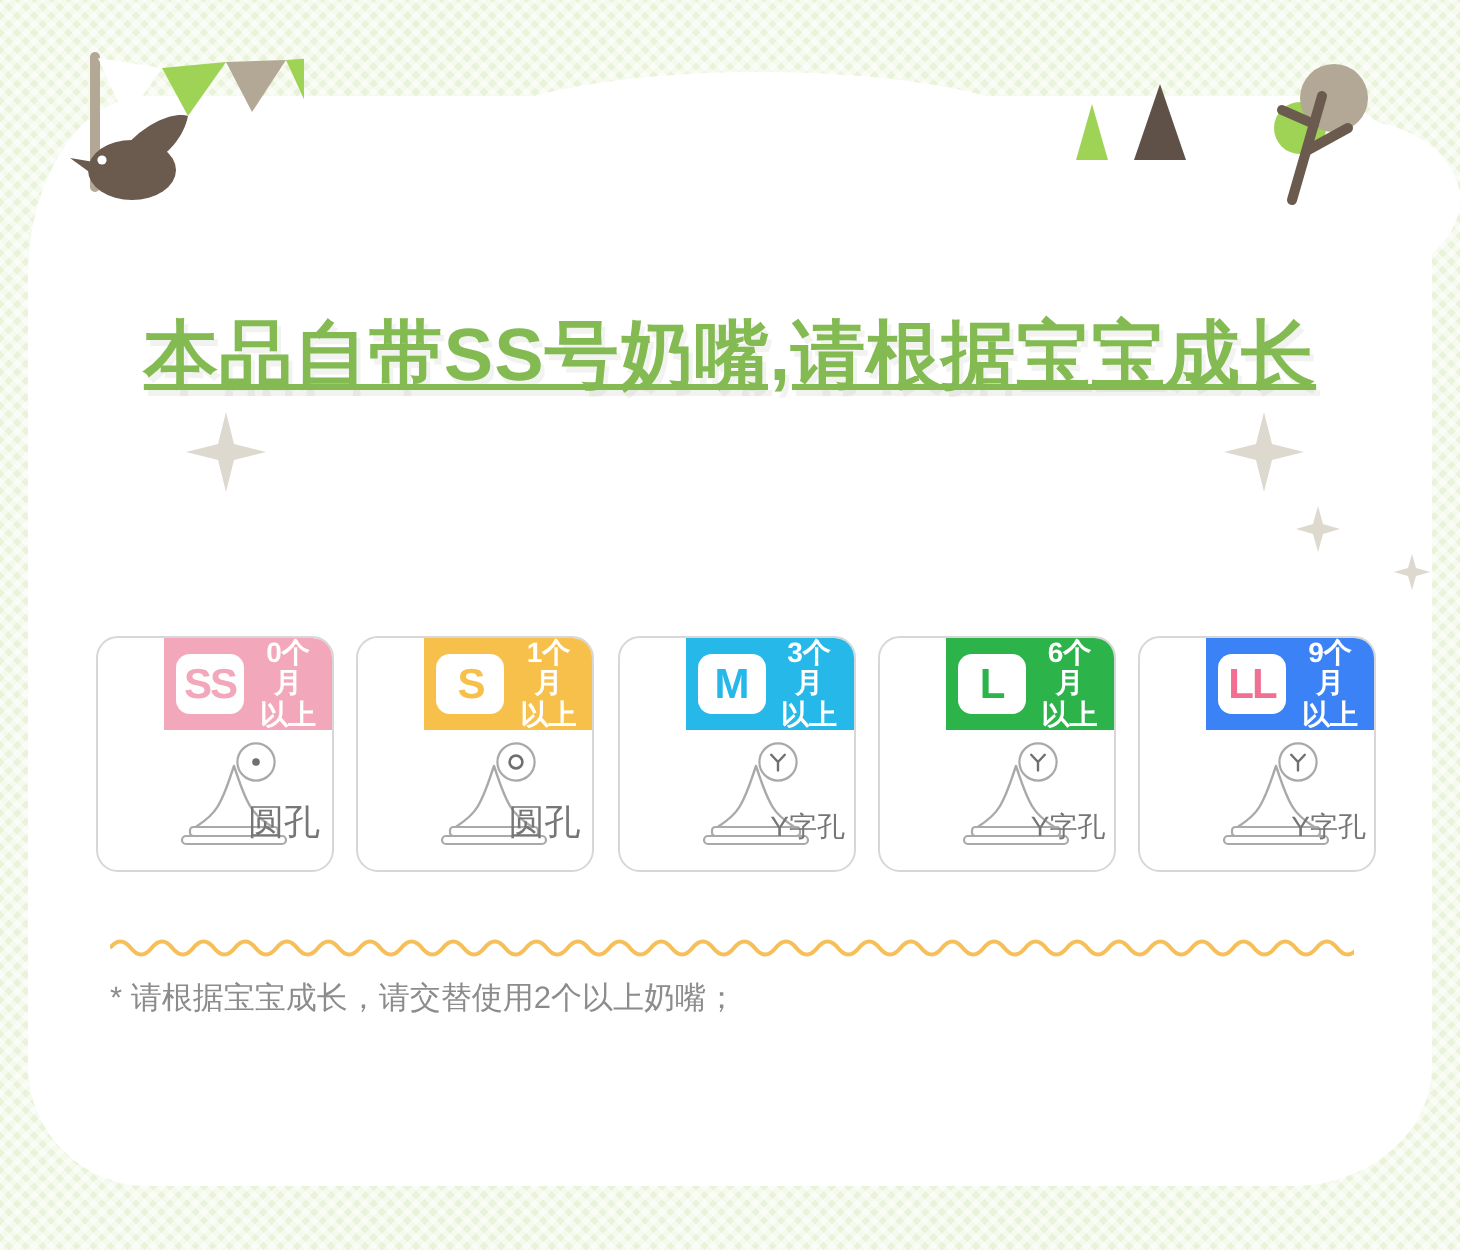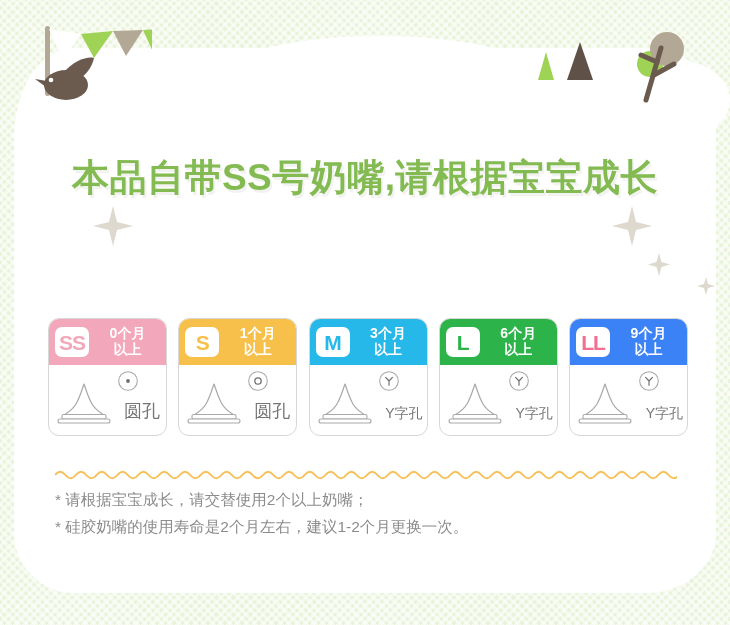--- a/index.html
+++ b/index.html
@@ -83,20 +83,21 @@
     left: 0;
     top: 152px;
     width: 730px;
     text-align: center;
     color: #83bb52;
     font-size: 37px;
     font-weight: bold;
     line-height: 1.38;
     letter-spacing: 0.5px;
     text-shadow: 2px 3px 0 rgba(181,181,170,0.18);
+    text-decoration: underline;
   }
   .heading .line2 { display: block; }
 
   .sparkles { position: absolute; inset: 0; z-index: 5; pointer-events: none; }
 
   
   .cards {
     position: absolute;
     z-index: 6;
     left: 48px;
@@ -107,20 +108,21 @@
   }
   .card {
     width: 119px;
     height: 118px;
     border-radius: 11px;
     background: #ffffff;
     border: 1px solid #d7d7d7;
     overflow: hidden;
     display: flex;
     flex-direction: column;
+    padding-left: 33px;
   }
   .card-head {
     height: 46px;
     display: flex;
     align-items: center;
     padding: 0 5px 0 6px;
     gap: 5px;
   }
   .size-badge {
     background: #ffffff;
@@ -356,14 +358,13 @@
   </div>
 
 <div class="divider">
   <svg width="622" height="12" viewBox="0 0 622 12" preserveAspectRatio="none">
     <path d="M0 7 Q 5.2 0.5 10.4 7 T 20.8 7 T 31.2 7 T 41.6 7 T 52 7 T 62.4 7 T 72.8 7 T 83.2 7 T 93.6 7 T 104 7 T 114.4 7 T 124.8 7 T 135.2 7 T 145.6 7 T 156 7 T 166.4 7 T 176.8 7 T 187.2 7 T 197.6 7 T 208 7 T 218.4 7 T 228.8 7 T 239.2 7 T 249.6 7 T 260 7 T 270.4 7 T 280.8 7 T 291.2 7 T 301.6 7 T 312 7 T 322.4 7 T 332.8 7 T 343.2 7 T 353.6 7 T 364 7 T 374.4 7 T 384.8 7 T 395.2 7 T 405.6 7 T 416 7 T 426.4 7 T 436.8 7 T 447.2 7 T 457.6 7 T 468 7 T 478.4 7 T 488.8 7 T 499.2 7 T 509.6 7 T 520 7 T 530.4 7 T 540.8 7 T 551.2 7 T 561.6 7 T 572 7 T 582.4 7 T 592.8 7 T 603.2 7 T 613.6 7 T 624 7" stroke="#f6bf57" stroke-width="2" fill="none"></path>
   </svg>
 </div>
 
 <div class="notes" id="notes-block">
     <div>* 请根据宝宝成长，请交替使用2个以上奶嘴；</div>
-    <div>* 硅胶奶嘴的使用寿命是2个月左右，建议1-2个月更换一次。</div>
   </div>
 
 </body></html>

